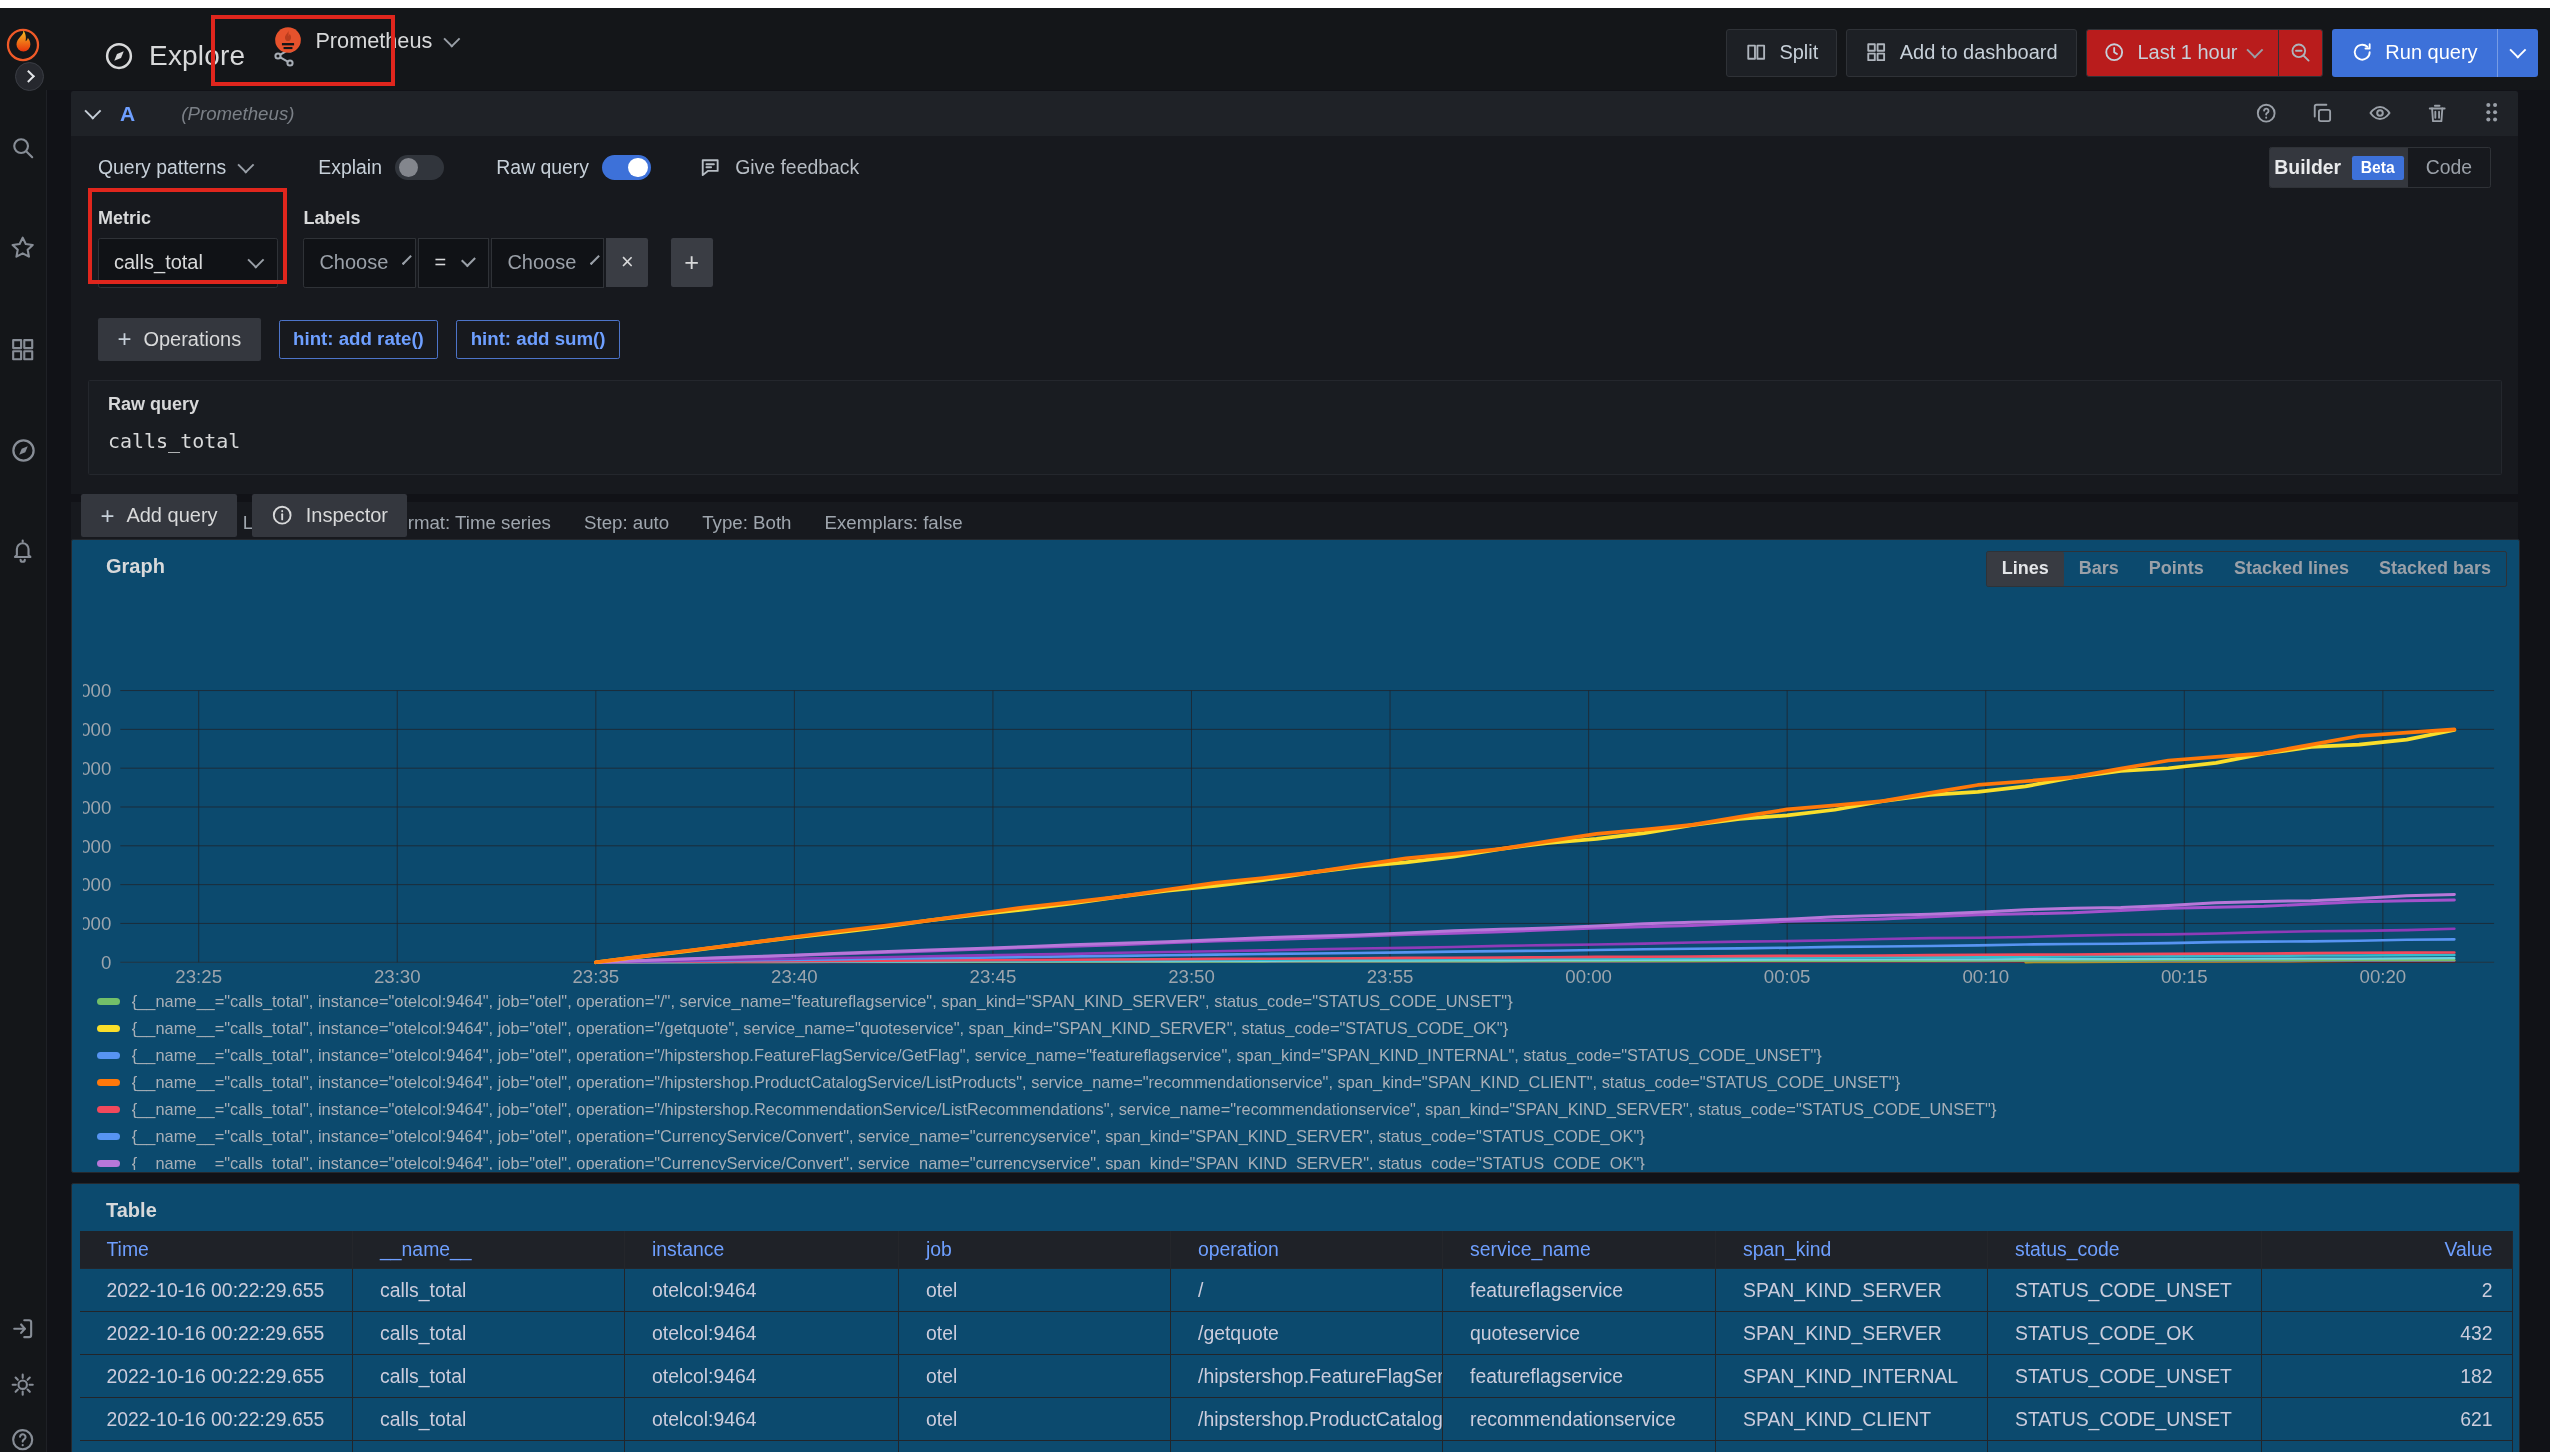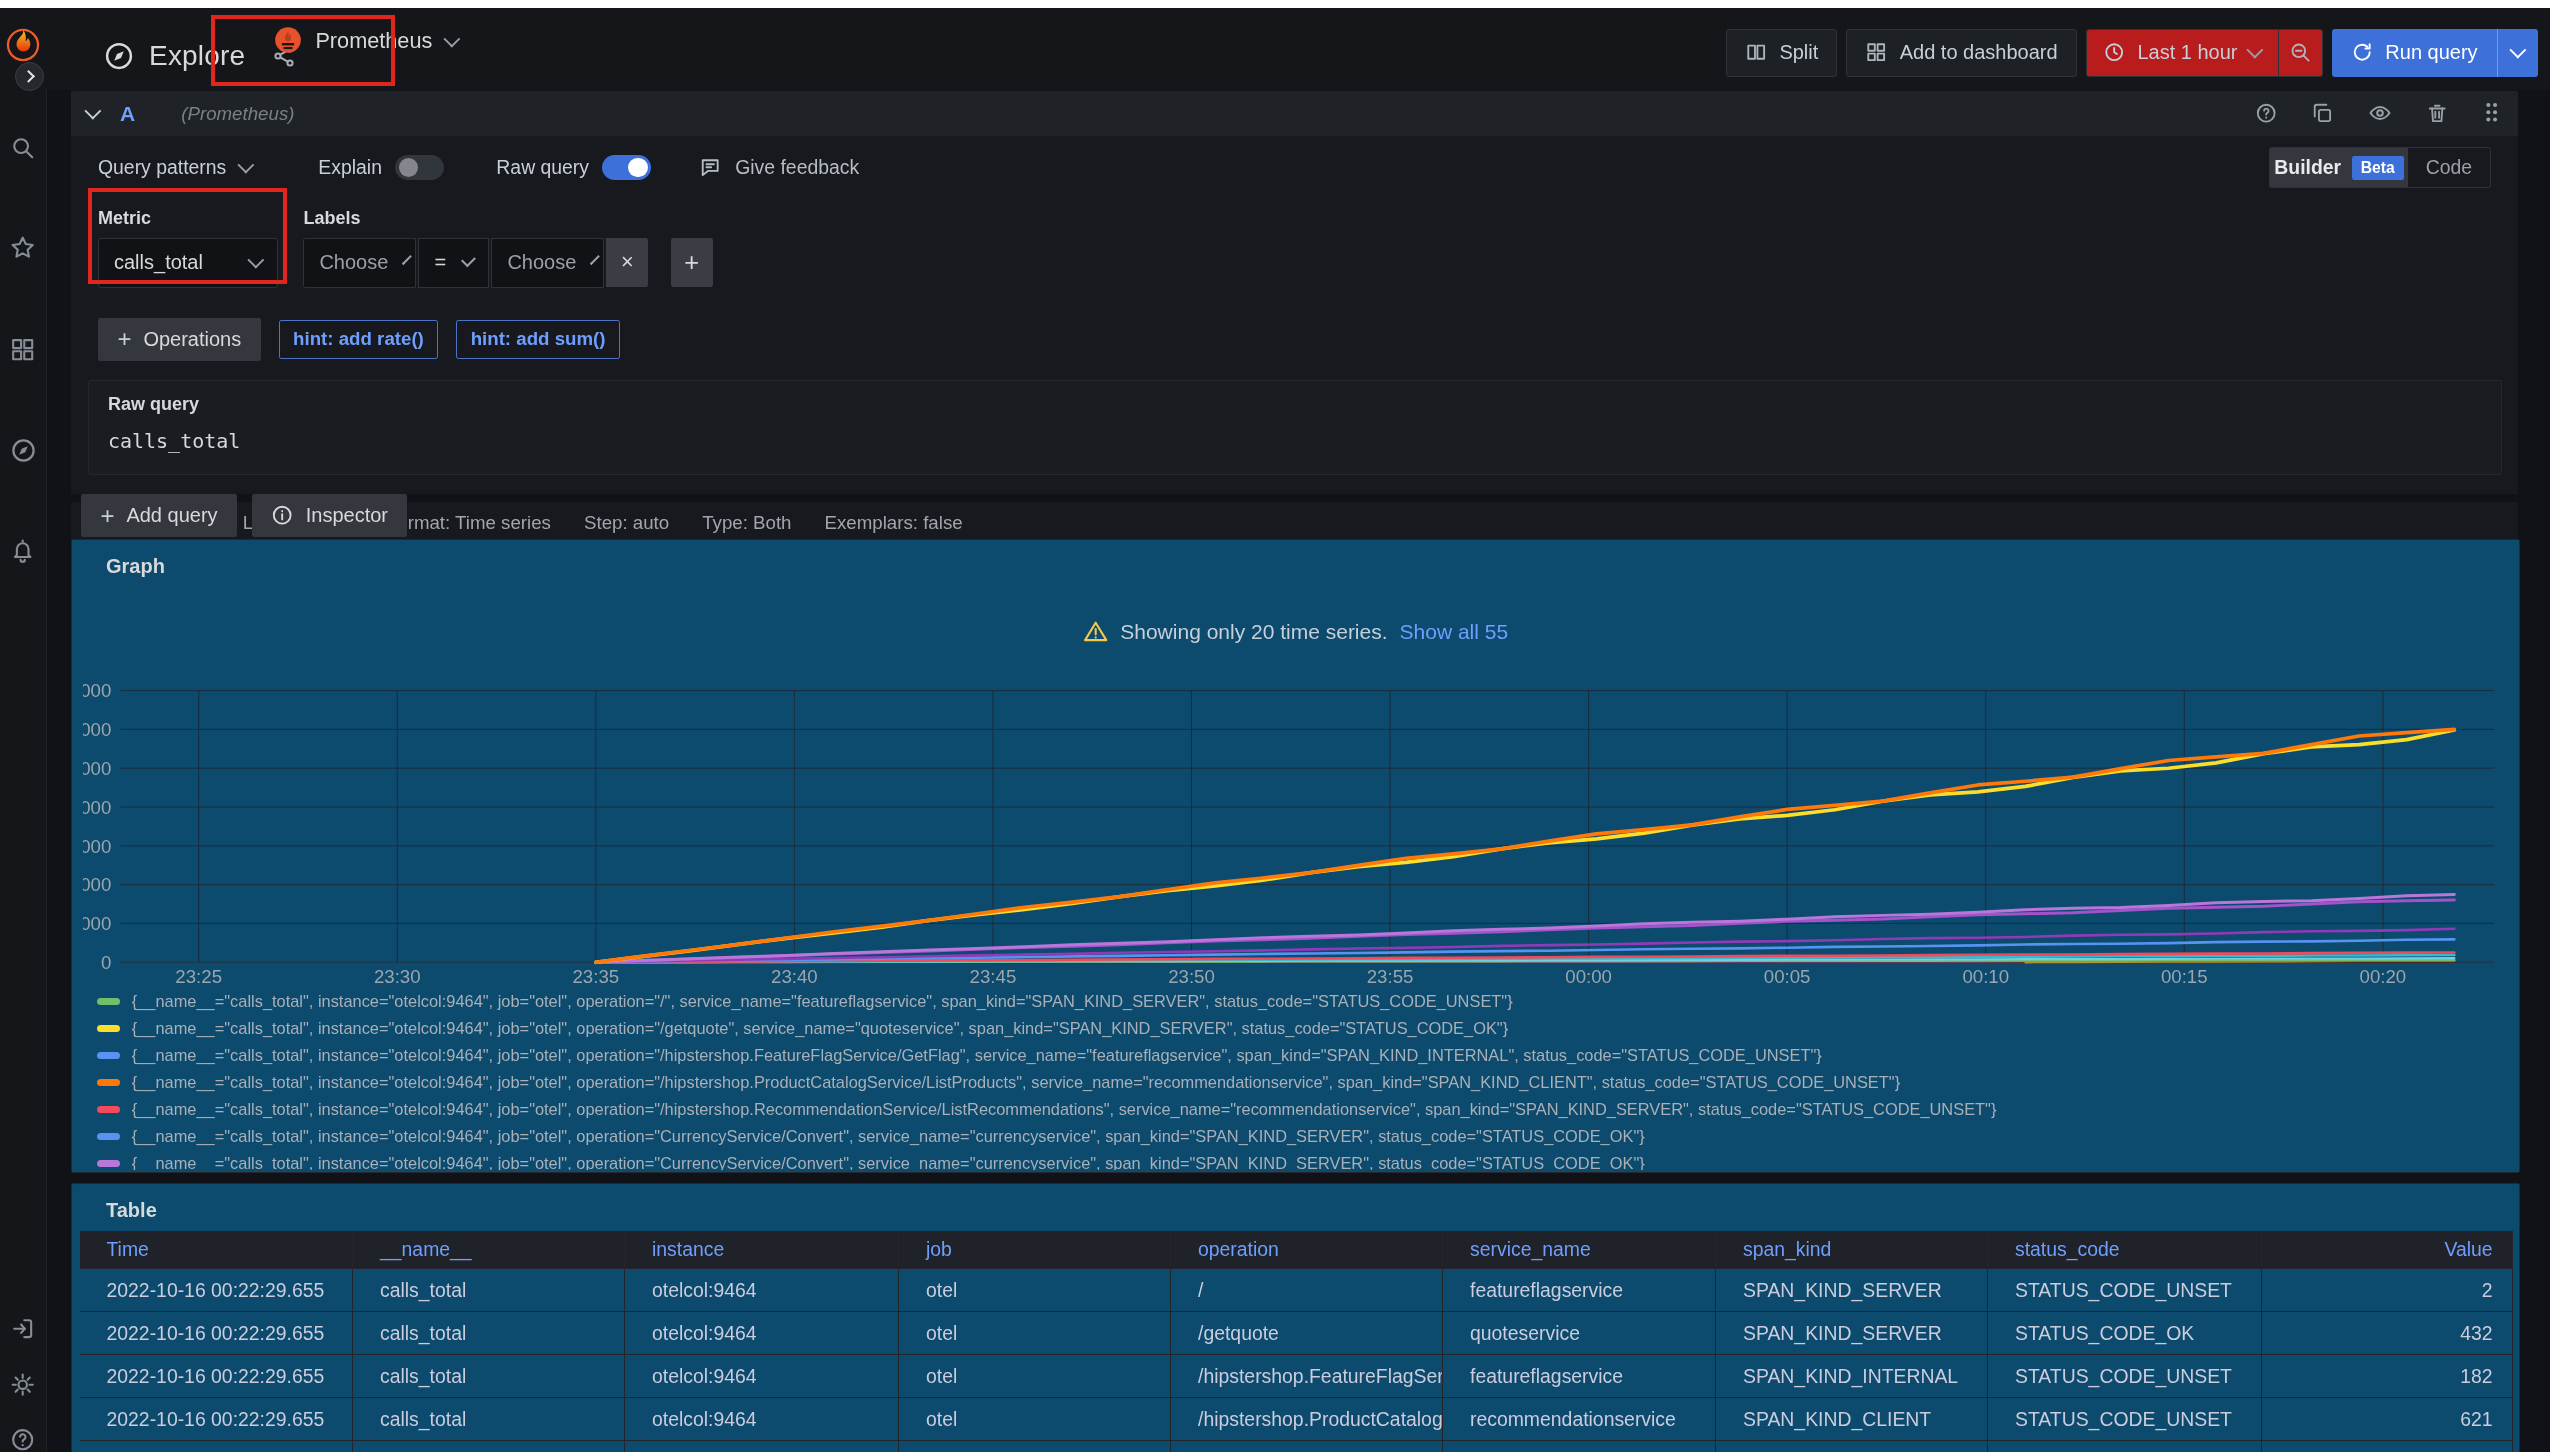--- a/index.html
+++ b/index.html
@@ -423,30 +423,26 @@
             <path d="M12 11v5.5"></path>
             <path d="M12 7.5v.4"></path>
           </svg>
       </span>
       <span>Inspector</span>
     </span>
   </div>
 
   <section class="abs panel gpanel">
     <div class="ptitle">Graph</div>
-    <div class="gwarn">
-      <span style="color:#f5c84b;">
-        <svg class="ic" width="25.4" height="25.4" viewBox="0 0 24 24">
-            <path d="M12 3.5L22 20H2z"></path>
-            <path d="M12 9.5v5"></path>
-            <path d="M12 17.2v.4"></path>
-          </svg>
-      </span>
-      <span>Showing only 20 time series.</span>
-      <a>Show all 55</a>
+    <div class="modes">
+      <span class="mode active">Lines</span>
+      <span class="mode">Bars</span>
+      <span class="mode">Points</span>
+      <span class="mode">Stacked lines</span>
+      <span class="mode">Stacked bars</span>
     </div>
     <svg class="abs" style="left:10.5px;top:137px;" width="2426" height="310" viewBox="0 0 3250 415">
         <line x1="50" y1="382" x2="3230" y2="382" stroke="#2a2d33" stroke-width="1"></line>
         <line x1="50" y1="330" x2="3230" y2="330" stroke="#202329" stroke-width="1"></line>
         <line x1="50" y1="278" x2="3230" y2="278" stroke="#202329" stroke-width="1"></line>
         <line x1="50" y1="226" x2="3230" y2="226" stroke="#202329" stroke-width="1"></line>
         <line x1="50" y1="174" x2="3230" y2="174" stroke="#202329" stroke-width="1"></line>
         <line x1="50" y1="122" x2="3230" y2="122" stroke="#202329" stroke-width="1"></line>
         <line x1="50" y1="70" x2="3230" y2="70" stroke="#202329" stroke-width="1"></line>
         <line x1="50" y1="18" x2="3230" y2="18" stroke="#202329" stroke-width="1"></line>

